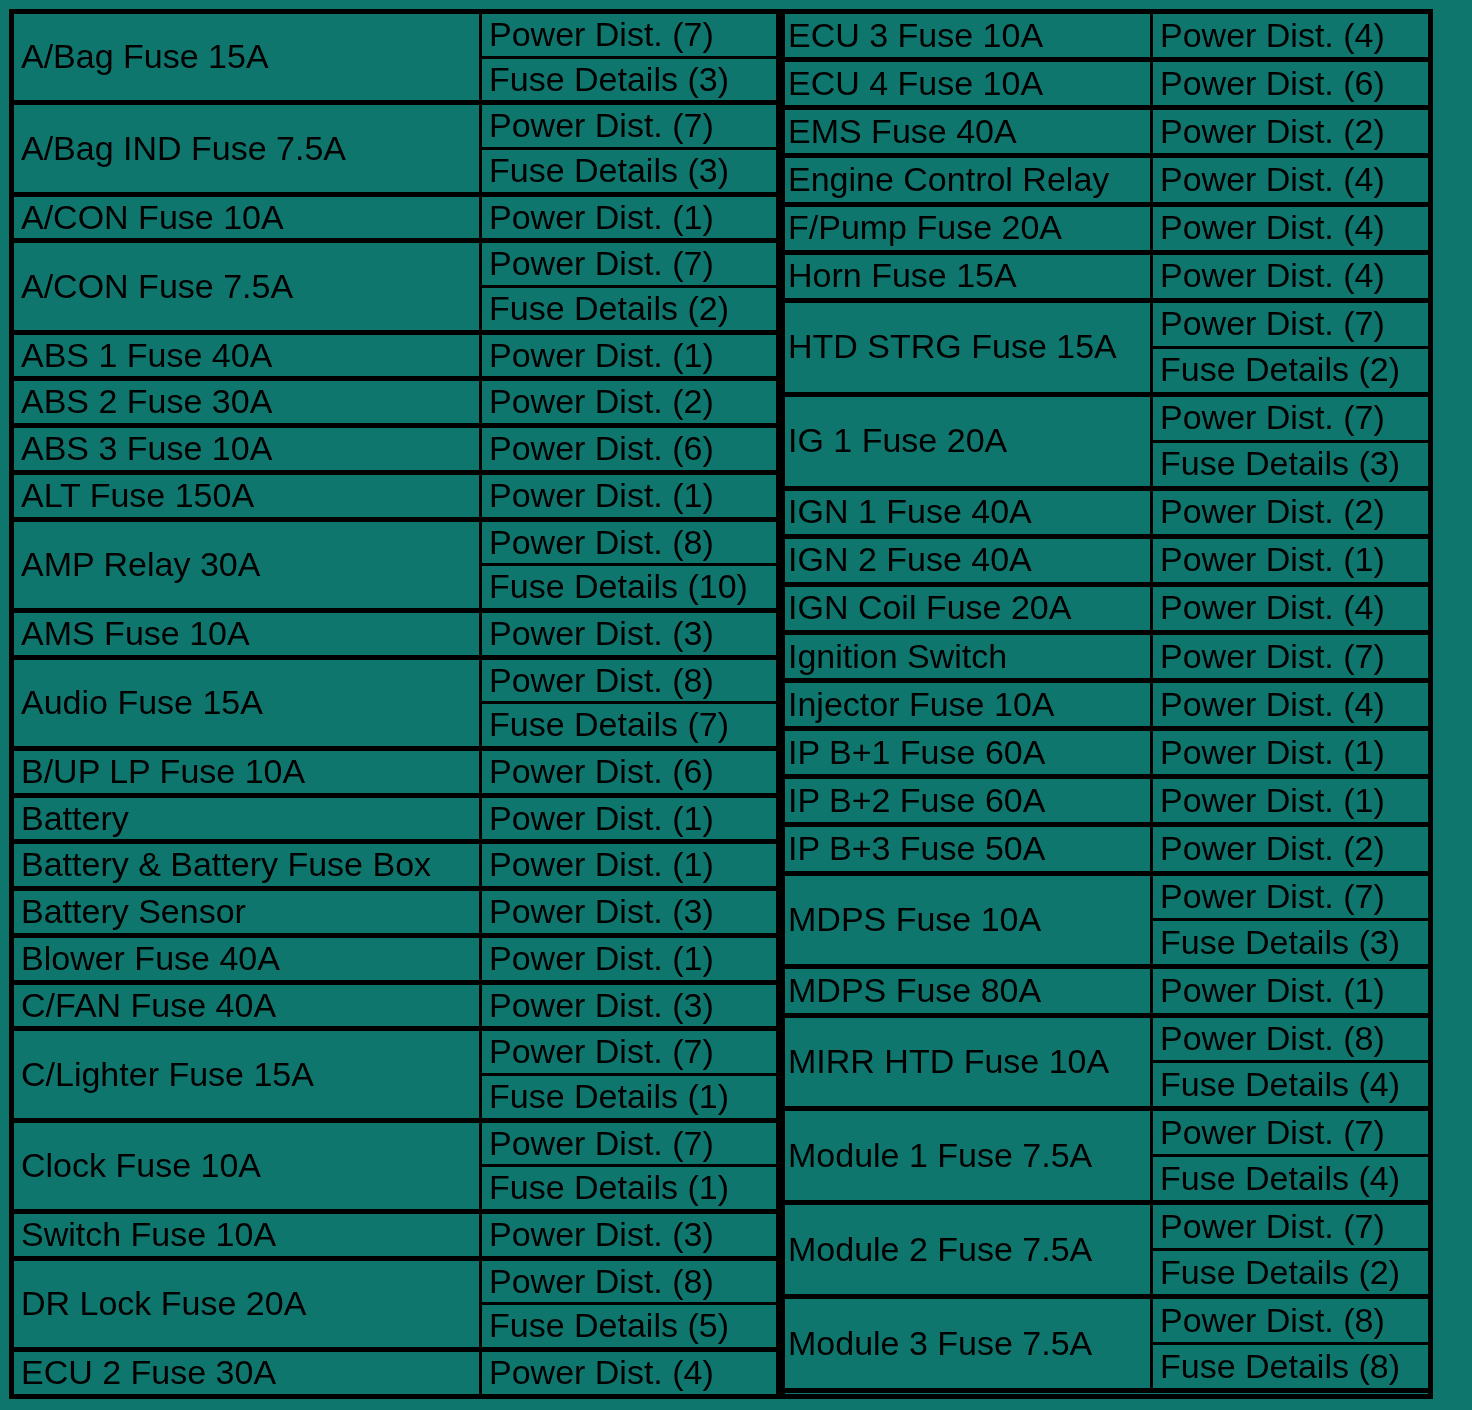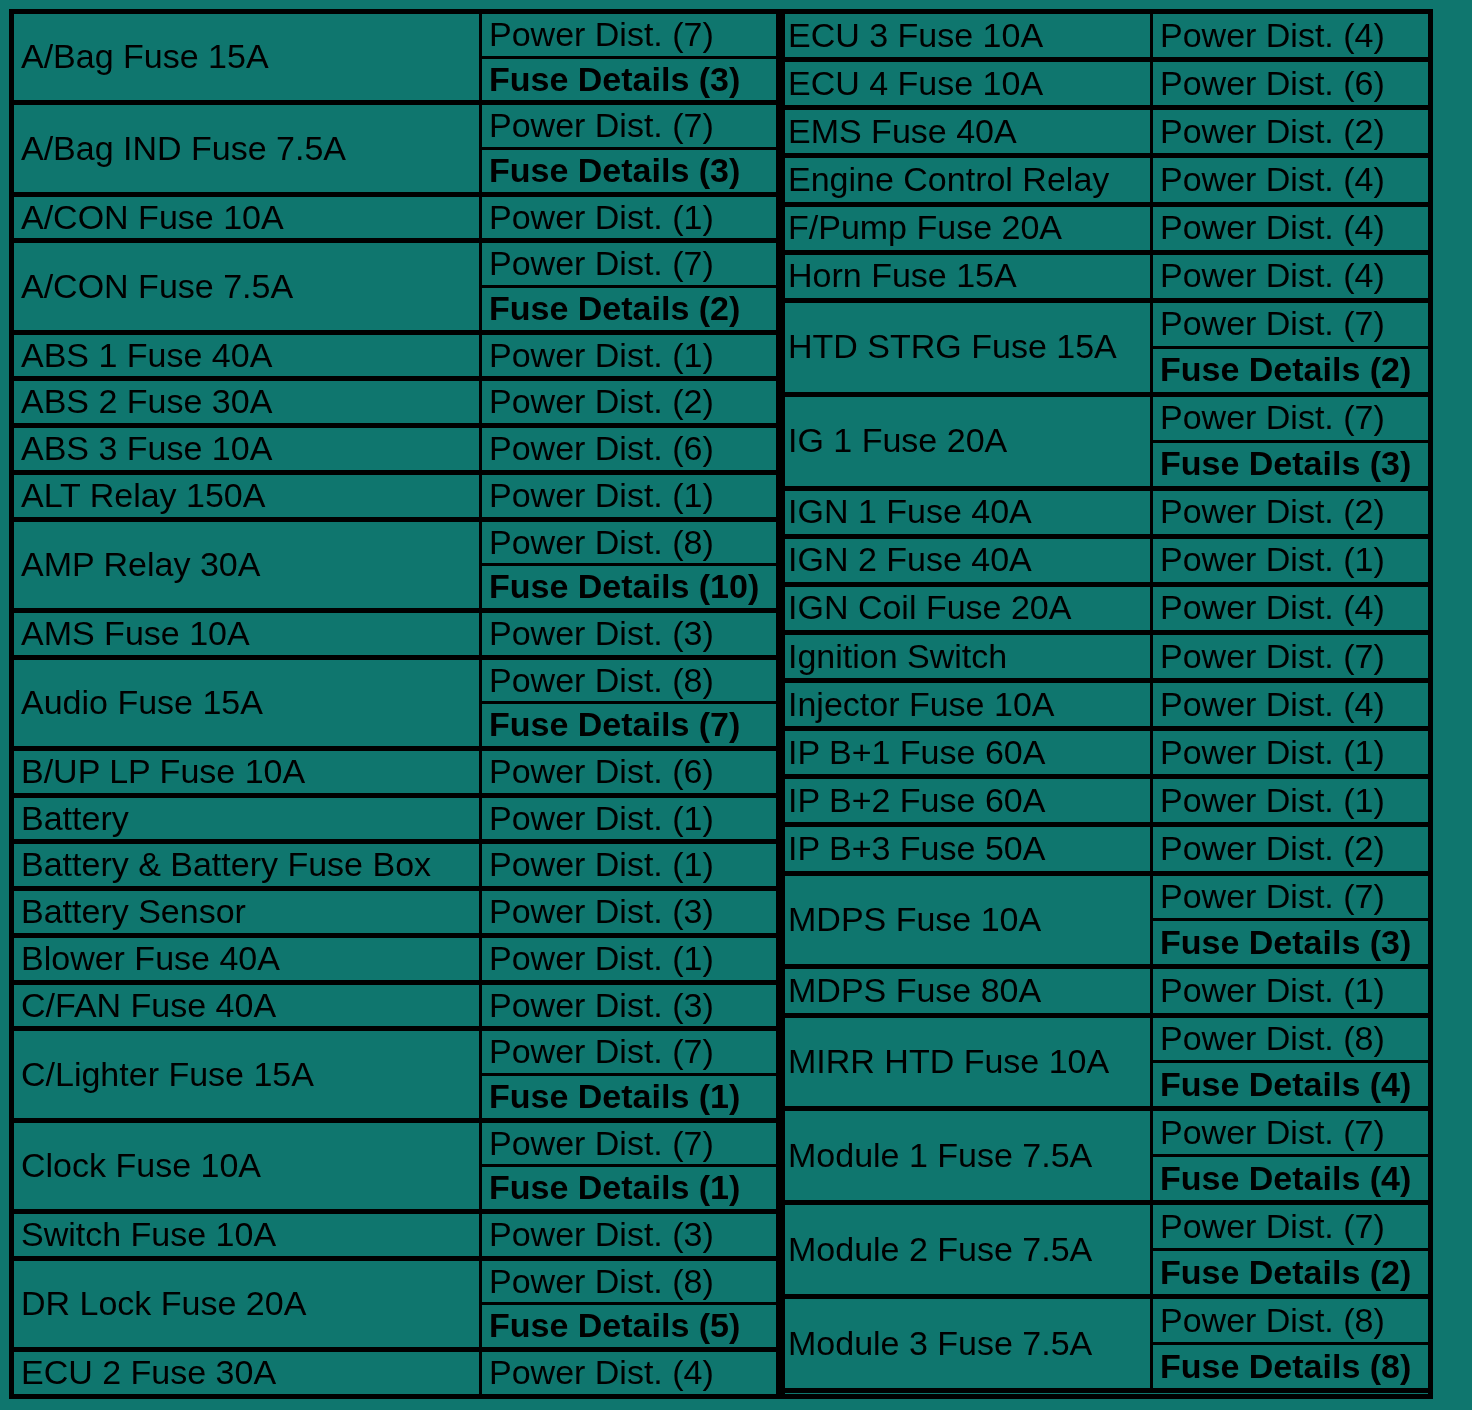--- a/index.html
+++ b/index.html
@@ -29,21 +29,21 @@
     border: 3px solid #000000;
     font-size: 34px;
     line-height: 1.05;
     color: #000000;
     padding: 0 4px 0 7px;
     vertical-align: middle;
     white-space: nowrap;
     overflow: hidden;
   }
   tr.entry-start td { border-top-width: 5px; }
-  td.ref.sub { border-top-width: 2px; font-weight: bold; }
+  td.ref.sub { border-top-width: 2px; }
   td.empty { border-top-width: 5px; }
 </style>
 </head>
 <body>
 
 <div class="page">
   <table class="fuse-index" id="table-left">
     <colgroup>
       <col style="width:469px">
       <col style="width:302px">
@@ -80,21 +80,21 @@
         </tr>
         <tr class="unit entry-start">
           <td class="name">ABS 2 Fuse 30A</td>
           <td class="ref">Power Dist. (2)</td>
         </tr>
         <tr class="unit entry-start">
           <td class="name">ABS 3 Fuse 10A</td>
           <td class="ref">Power Dist. (6)</td>
         </tr>
         <tr class="unit entry-start">
-          <td class="name">ALT Relay 150A</td>
+          <td class="name">ALT Fuse 150A</td>
           <td class="ref">Power Dist. (1)</td>
         </tr>
         <tr class="unit entry-start">
           <td class="name" rowspan="2">AMP Relay 30A</td>
           <td class="ref">Power Dist. (8)</td>
         </tr>
         <tr class="unit">
           <td class="ref sub">Fuse Details (10)</td>
         </tr>
         <tr class="unit entry-start">

